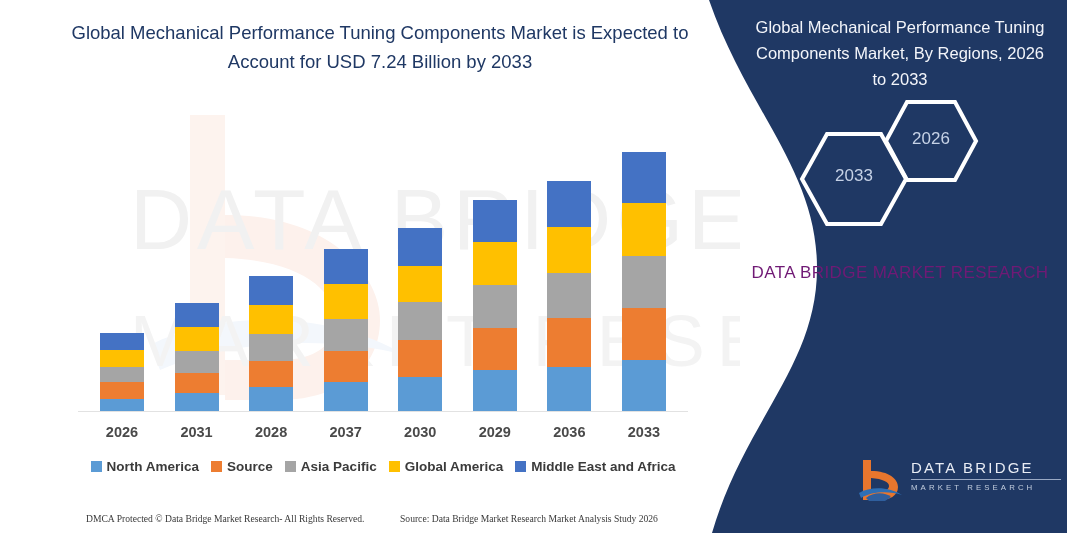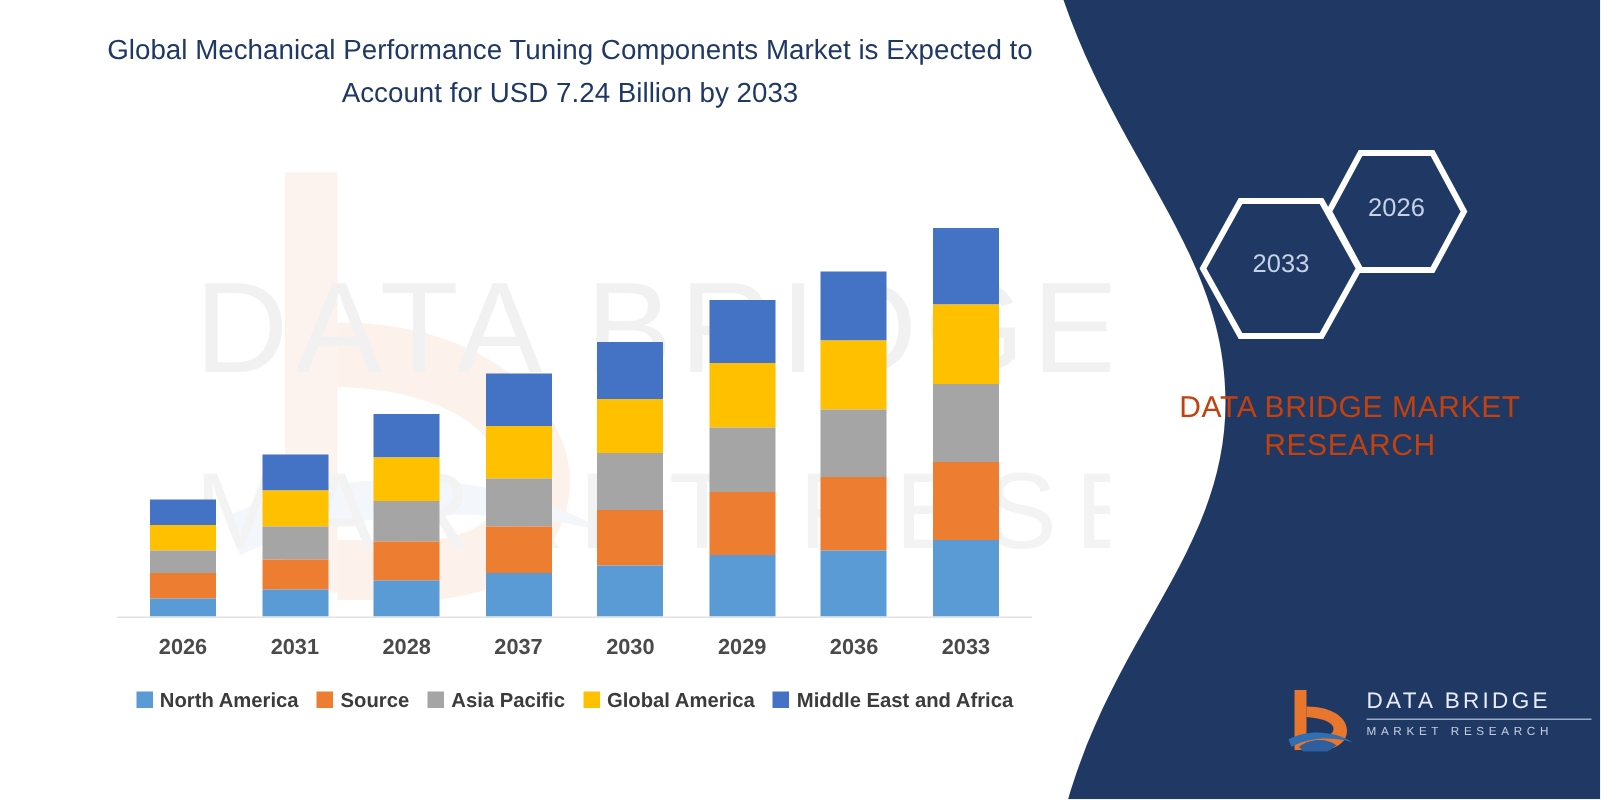--- a/index.html
+++ b/index.html
@@ -63,21 +63,21 @@
   .panel{position:absolute;right:0;top:0;width:380px;height:533px;overflow:hidden;}
   .panel-shape{position:absolute;inset:0;width:380px;height:533px;}
   .panel-title{position:absolute;left:60px;top:14px;width:306px;
     text-align:center;color:#f3f5fa;font-size:16.5px;line-height:26px;font-weight:400;}
   .hexwrap{position:absolute;left:0;top:95px;width:380px;height:125px;}
   .hex{position:absolute;}
   .hex svg{display:block;overflow:visible;}
   .hex-label{position:absolute;color:#c6d2e6;font-size:17px;
              width:100%;text-align:center;font-weight:400;}
   .panel-brand{position:absolute;left:55px;top:260px;width:316px;text-align:center;
-               color:#c2410c;font-size:20px;line-height:25px;letter-spacing:.4px;}
+               color:#701a75;font-size:17px;line-height:25px;letter-spacing:.4px;}
   .panel-logo{position:absolute;left:170px;top:455px;width:200px;height:52px;}
   .logo-mark{position:absolute;left:0;top:2px;width:48px;height:46px;}
   .logo-text{position:absolute;left:54px;top:4px;width:150px;}
   .logo-top{color:#e8ecf4;font-size:15px;letter-spacing:2.2px;font-weight:400;
             border-bottom:1px solid #9aa9c4;padding-bottom:3px;}
   .logo-bot{color:#c3cede;font-size:7.8px;letter-spacing:3.1px;padding-top:3px;}
 </style>
 </head>
 <body>
 
@@ -186,26 +186,31 @@
       <div class="legend-item">
         <span class="legend-swatch" style="background: rgb(255, 192, 0);"></span>
         <span class="legend-label">Global America</span>
       </div>
       <div class="legend-item">
         <span class="legend-swatch" style="background: rgb(68, 114, 196);"></span>
         <span class="legend-label">Middle East and Africa</span>
       </div>
     </div>
 
+  <div class="footer">
+    <div class="footer-left">DMCA Protected © Data Bridge Market Research-  All Rights Reserved.</div>
+    <div class="footer-right">Source: Data Bridge Market Research  Market Analysis Study 2026</div>
+  </div>
 
   <div class="panel">
     <svg class="panel-shape" viewBox="0 0 380 533" preserveAspectRatio="none" aria-hidden="true">
       <path d="M22,0 C 60,110 130,170 130,268 C 130,366 58,420 25,533 L380,533 L380,0 Z" fill="#1f3864"></path>
     </svg>
 
+    <div class="panel-title">Global Mechanical Performance Tuning Components Market, By Regions, 2026 to 2033</div>
 
     <div class="hexwrap">
 
       <div class="hex" style="left:196px;top:4px;width:96px;height:84px;">
         <svg width="96" height="84" viewBox="0 0 96 84" aria-hidden="true">
           <polygon points="24,3 72,3 93,42 72,81 24,81 3,42" fill="none" stroke="#ffffff" stroke-width="4"></polygon>
         </svg>
         <div class="hex-label" style="top:30px;">2026</div>
       </div>
 

